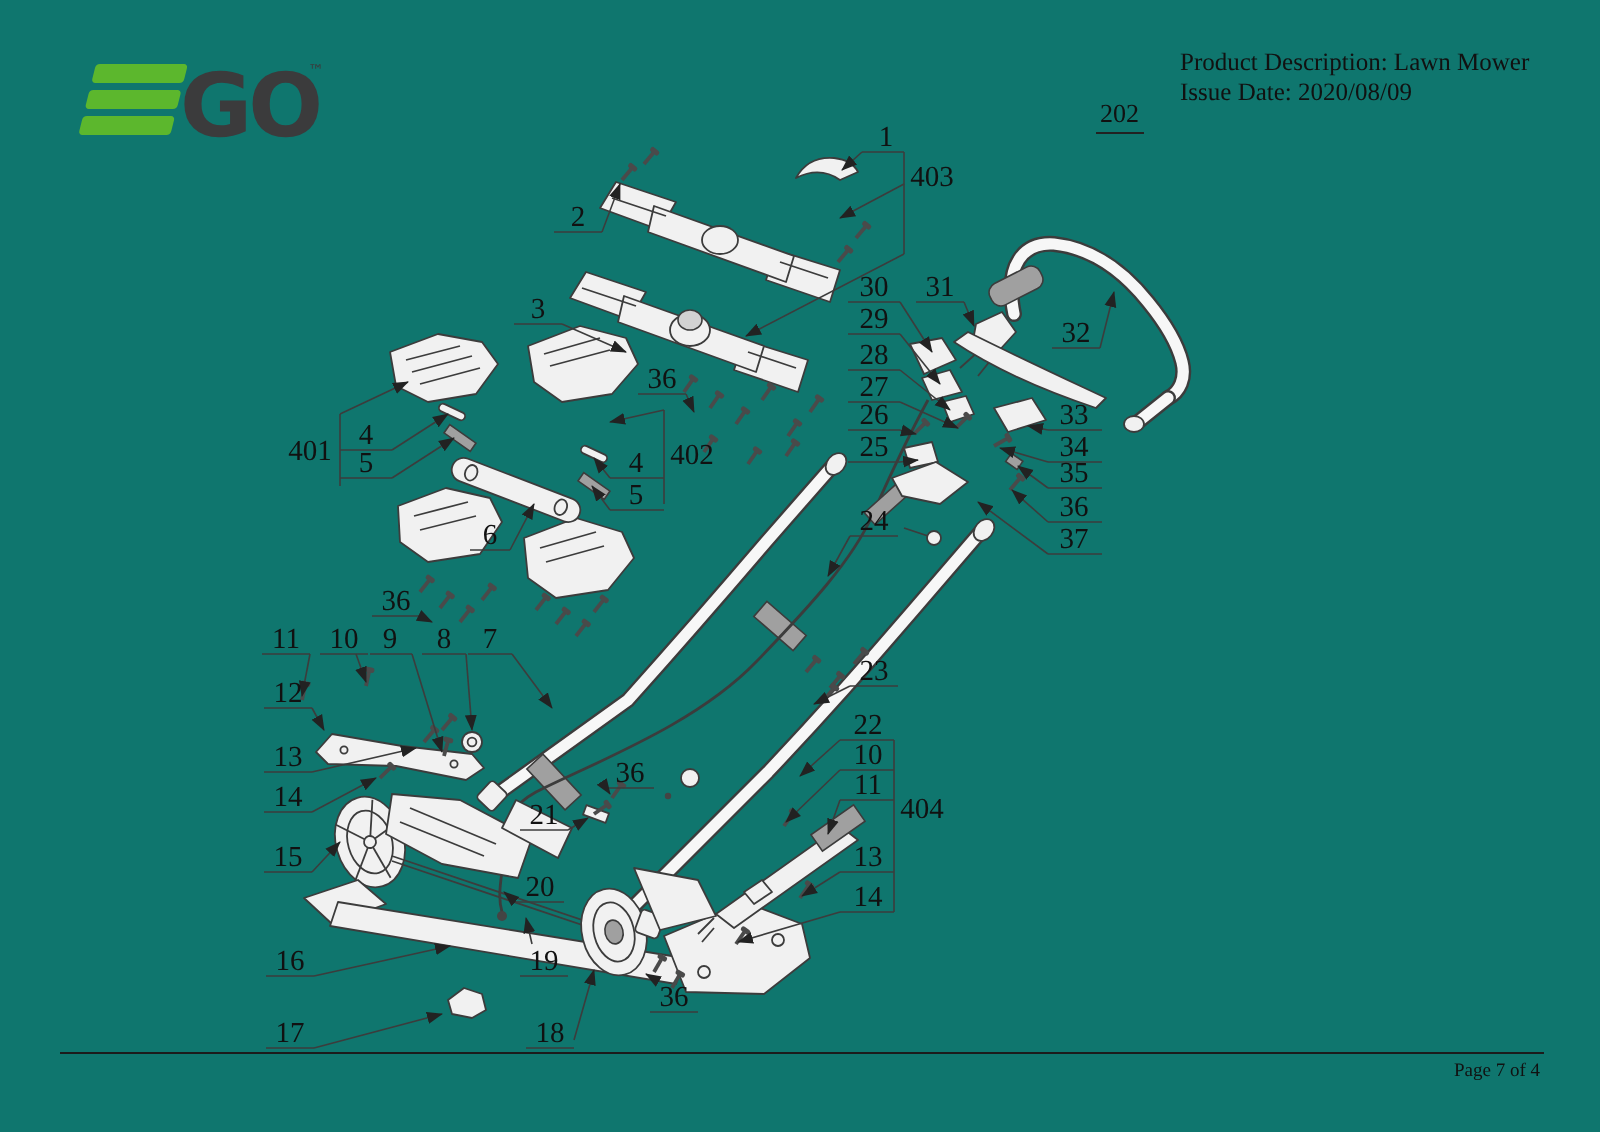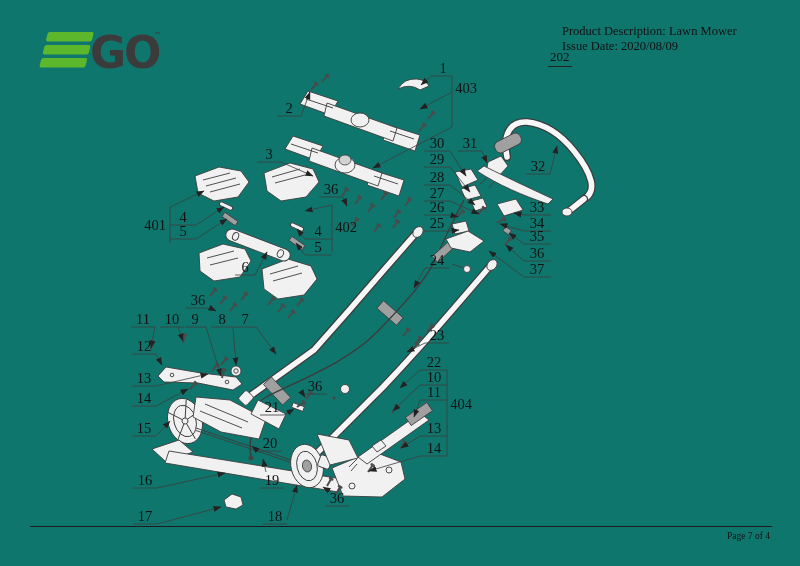--- a/index.html
+++ b/index.html
@@ -1,19 +1,19 @@
 <!DOCTYPE html>
 <html><head>
 <meta charset="utf-8">
 <style>
   html,body{margin:0;padding:0;background:#888;}
   .page{position:relative;width:800px;height:566px;background:#0f766e;overflow:hidden;
         font-family:"Liberation Serif",serif;color:#111;}
   .logo{position:absolute;left:34px;top:26px;width:130px;height:50px;}
-  .info{position:absolute;left:562px;top:24px;font-size:12.5px;line-height:15.2px;white-space:nowrap;}
+  .info{position:absolute;left:590px;top:24px;font-size:12.5px;line-height:15.2px;white-space:nowrap;}
   .docref{position:absolute;left:548px;top:49px;font-size:13px;border-bottom:1.2px solid #222;padding:0 2px 1px 2px;}
   .diag{position:absolute;left:0;top:0;}
   .rule{position:absolute;left:30px;top:526px;width:742px;height:0;border-top:1.6px solid #1c1c1c;}
   .pageno{position:absolute;right:30px;top:531px;font-size:9.5px;}
   
   .pt{fill:#f1f1f1;stroke:#3c3c3c;stroke-width:0.9;stroke-linejoin:round;}
   .ln{fill:none;stroke:#3c3c3c;stroke-width:0.9;}
   .dk{fill:#a0a0a0;stroke:#3c3c3c;stroke-width:0.8;}
   .tubeO{fill:none;stroke:#3c3c3c;stroke-width:8;stroke-linecap:round;}
   .tubeI{fill:none;stroke:#f7f7f7;stroke-width:5.6;stroke-linecap:round;}

